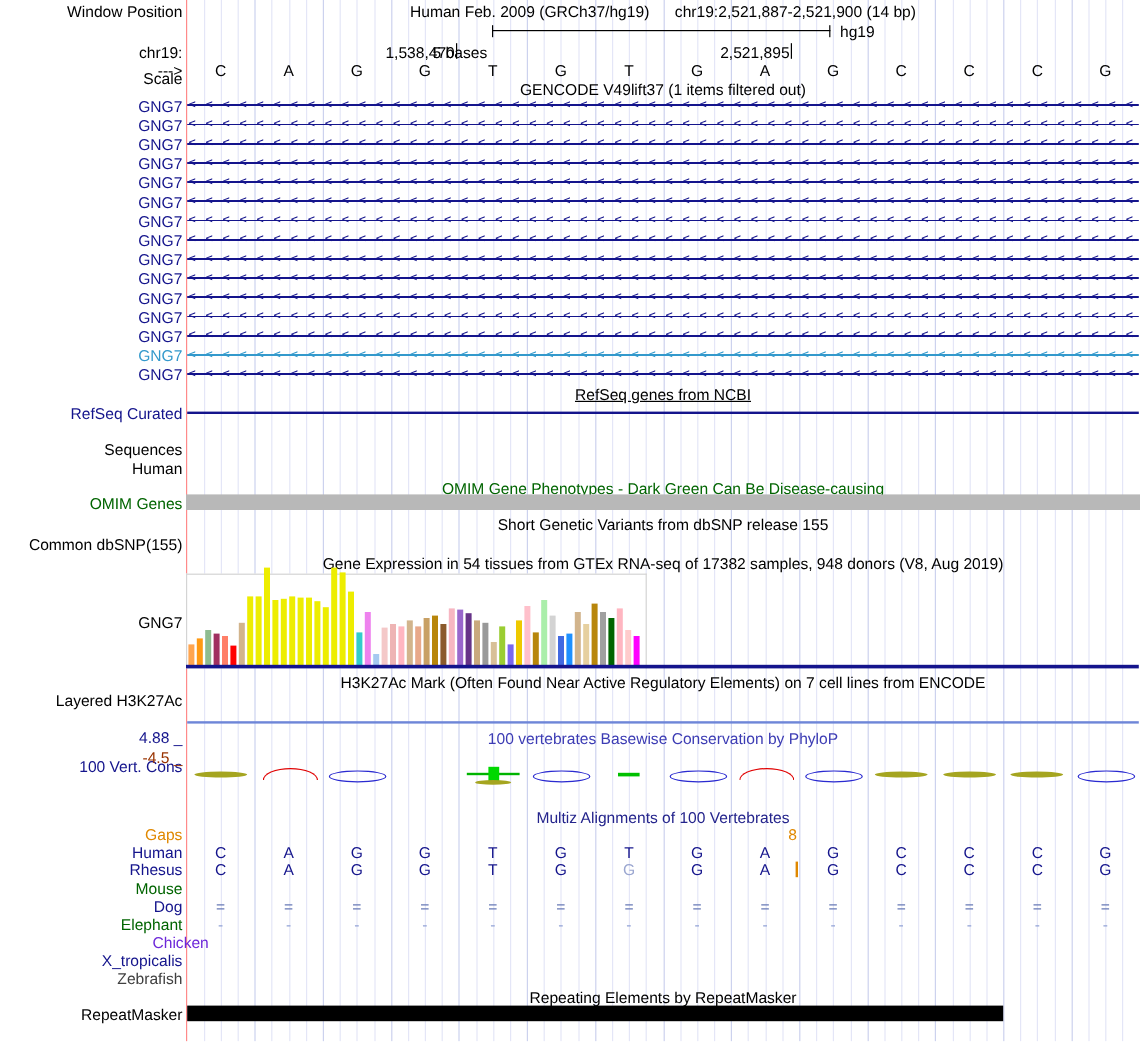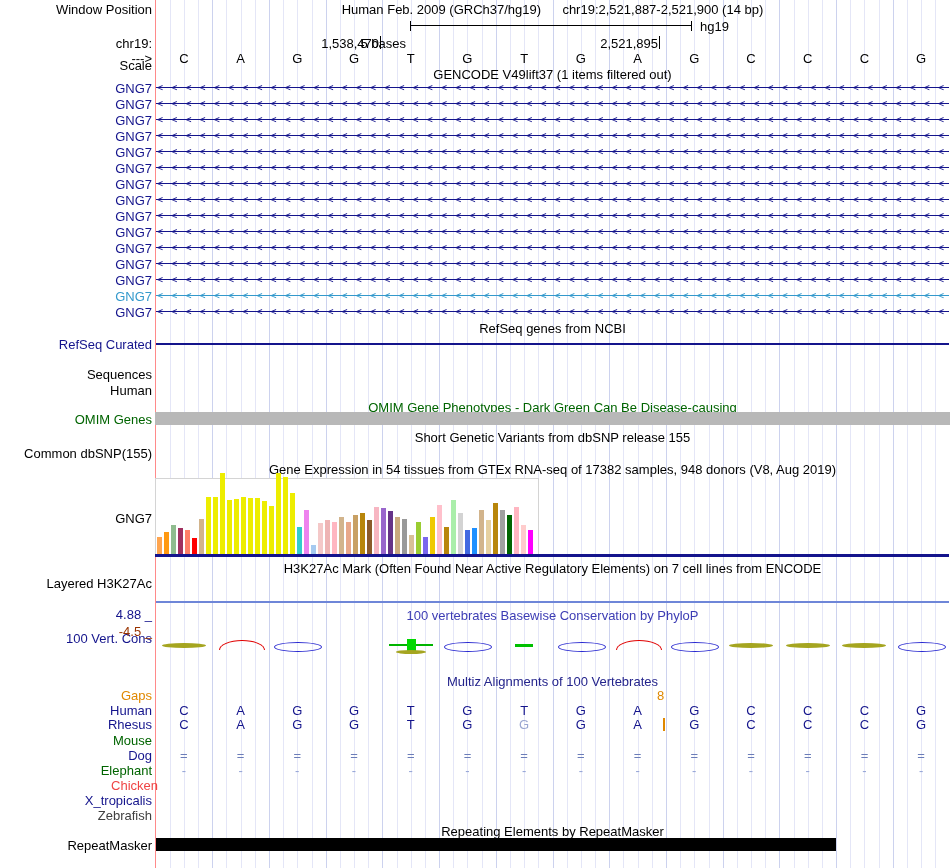--- a/index.html
+++ b/index.html
@@ -173,21 +173,21 @@
       <div style="position: absolute; white-space: nowrap; right: 798px; top: 289px; text-align: right; color: rgb(51, 153, 204);">GNG7</div>
       <div class="generow" style="position: absolute; white-space: nowrap; left: 156px; top: 288px; width: 793px; height: 16px; overflow: hidden; background: linear-gradient(transparent 7px, rgb(51, 153, 204) 7px, rgb(51, 153, 204) 8.5px, transparent 8.5px);">
         <div class="arrows" style="color: rgb(51, 153, 204);">&lt;&lt;&lt;&lt;&lt;&lt;&lt;&lt;&lt;&lt;&lt;&lt;&lt;&lt;&lt;&lt;&lt;&lt;&lt;&lt;&lt;&lt;&lt;&lt;&lt;&lt;&lt;&lt;&lt;&lt;&lt;&lt;&lt;&lt;&lt;&lt;&lt;&lt;&lt;&lt;&lt;&lt;&lt;&lt;&lt;&lt;&lt;&lt;&lt;&lt;&lt;&lt;&lt;&lt;&lt;&lt;</div>
       </div>
       <div style="position: absolute; white-space: nowrap; right: 798px; top: 305px; text-align: right; color: rgb(20, 20, 140);">GNG7</div>
       <div class="generow" style="position: absolute; white-space: nowrap; left: 156px; top: 304px; width: 793px; height: 16px; overflow: hidden; background: linear-gradient(transparent 7px, rgb(20, 20, 140) 7px, rgb(20, 20, 140) 8.5px, transparent 8.5px);">
         <div class="arrows" style="color: rgb(20, 20, 140);">&lt;&lt;&lt;&lt;&lt;&lt;&lt;&lt;&lt;&lt;&lt;&lt;&lt;&lt;&lt;&lt;&lt;&lt;&lt;&lt;&lt;&lt;&lt;&lt;&lt;&lt;&lt;&lt;&lt;&lt;&lt;&lt;&lt;&lt;&lt;&lt;&lt;&lt;&lt;&lt;&lt;&lt;&lt;&lt;&lt;&lt;&lt;&lt;&lt;&lt;&lt;&lt;&lt;&lt;&lt;&lt;</div>
       </div>
     </div>
 
-  <div class="chdr" style="top:321px;">RefSeq genes from NCBI</div>
+  <div class="chdr" style="top:321px;text-decoration:underline;">RefSeq genes from NCBI</div>
   <div class="rlab" style="top:337px;color:#14148C;">RefSeq Curated</div>
   <div class="abs" style="left:156px;top:343px;width:793px;height:1.5px;background:#14148C;"></div>
 
   <div class="rlab" style="top:367px;">Sequences</div>
   <div class="rlab" style="top:383px;">Human</div>
 
   <div class="chdr" style="top:400px;color:#006400;">OMIM Gene Phenotypes - Dark Green Can Be Disease-causing</div>
   <div class="rlab" style="top:412px;color:#006400;">OMIM Genes</div>
   <div class="abs" style="left:155px;top:412px;width:795px;height:13px;background:#B8B8B8;"></div>
 
@@ -340,21 +340,21 @@
       <div style="position: absolute; white-space: nowrap; left: 410.714px; top: 763px; width: 40px; margin-left: -20px; text-align: center; color: rgb(147, 163, 214);">-</div>
       <div style="position: absolute; white-space: nowrap; left: 467.429px; top: 763px; width: 40px; margin-left: -20px; text-align: center; color: rgb(147, 163, 214);">-</div>
       <div style="position: absolute; white-space: nowrap; left: 524.143px; top: 763px; width: 40px; margin-left: -20px; text-align: center; color: rgb(147, 163, 214);">-</div>
       <div style="position: absolute; white-space: nowrap; left: 580.857px; top: 763px; width: 40px; margin-left: -20px; text-align: center; color: rgb(147, 163, 214);">-</div>
       <div style="position: absolute; white-space: nowrap; left: 637.571px; top: 763px; width: 40px; margin-left: -20px; text-align: center; color: rgb(147, 163, 214);">-</div>
       <div style="position: absolute; white-space: nowrap; left: 694.286px; top: 763px; width: 40px; margin-left: -20px; text-align: center; color: rgb(147, 163, 214);">-</div>
       <div style="position: absolute; white-space: nowrap; left: 751px; top: 763px; width: 40px; margin-left: -20px; text-align: center; color: rgb(147, 163, 214);">-</div>
       <div style="position: absolute; white-space: nowrap; left: 807.714px; top: 763px; width: 40px; margin-left: -20px; text-align: center; color: rgb(147, 163, 214);">-</div>
       <div style="position: absolute; white-space: nowrap; left: 864.429px; top: 763px; width: 40px; margin-left: -20px; text-align: center; color: rgb(147, 163, 214);">-</div>
       <div style="position: absolute; white-space: nowrap; left: 921.143px; top: 763px; width: 40px; margin-left: -20px; text-align: center; color: rgb(147, 163, 214);">-</div>
-      <div style="position: absolute; white-space: nowrap; right: 792px; top: 778px; text-align: right; color: #ef4444;">Chicken</div>
+      <div style="position: absolute; white-space: nowrap; right: 776px; top: 778px; text-align: right; color: #6d28d9;">Chicken</div>
       <div style="position: absolute; white-space: nowrap; right: 798px; top: 793px; text-align: right; color: rgb(20, 20, 140);">X_tropicalis</div>
       <div style="position: absolute; white-space: nowrap; right: 798px; top: 808px; text-align: right; color: #404040;">Zebrafish</div>
     </div>
 
   <div class="chdr" style="top:824px;">Repeating Elements by RepeatMasker</div>
   <div class="rlab" style="top:838px;">RepeatMasker</div>
   <div class="abs" style="left:156px;top:838px;width:680px;height:13px;background:#000;"></div>
 
 </div>
 

